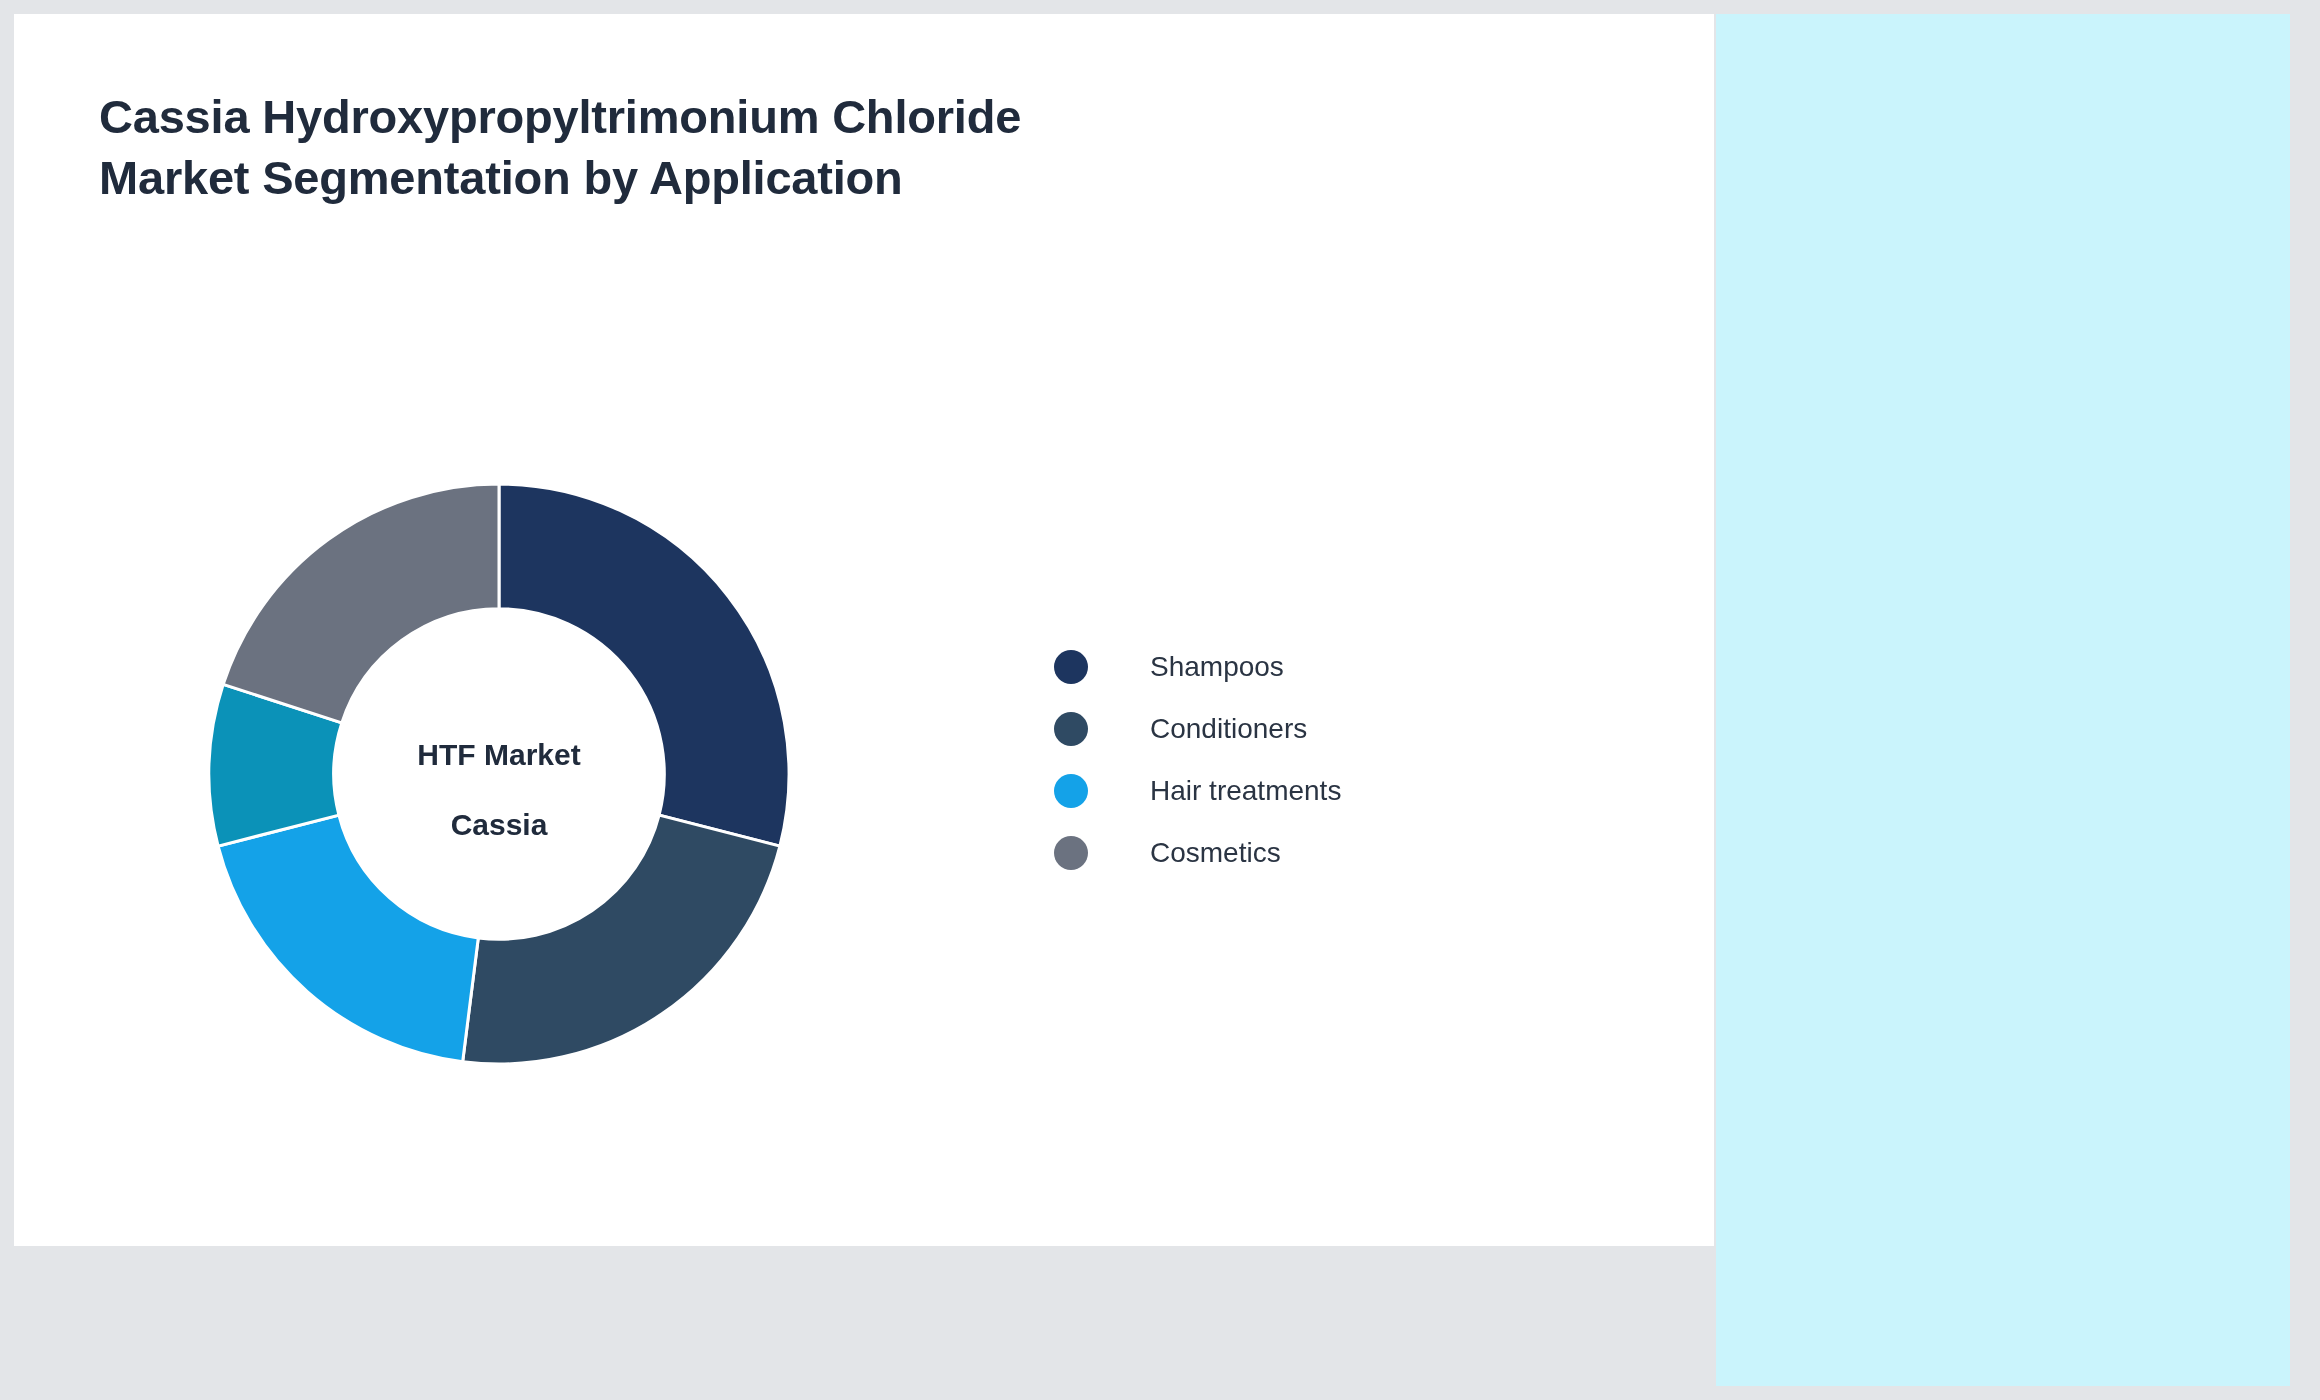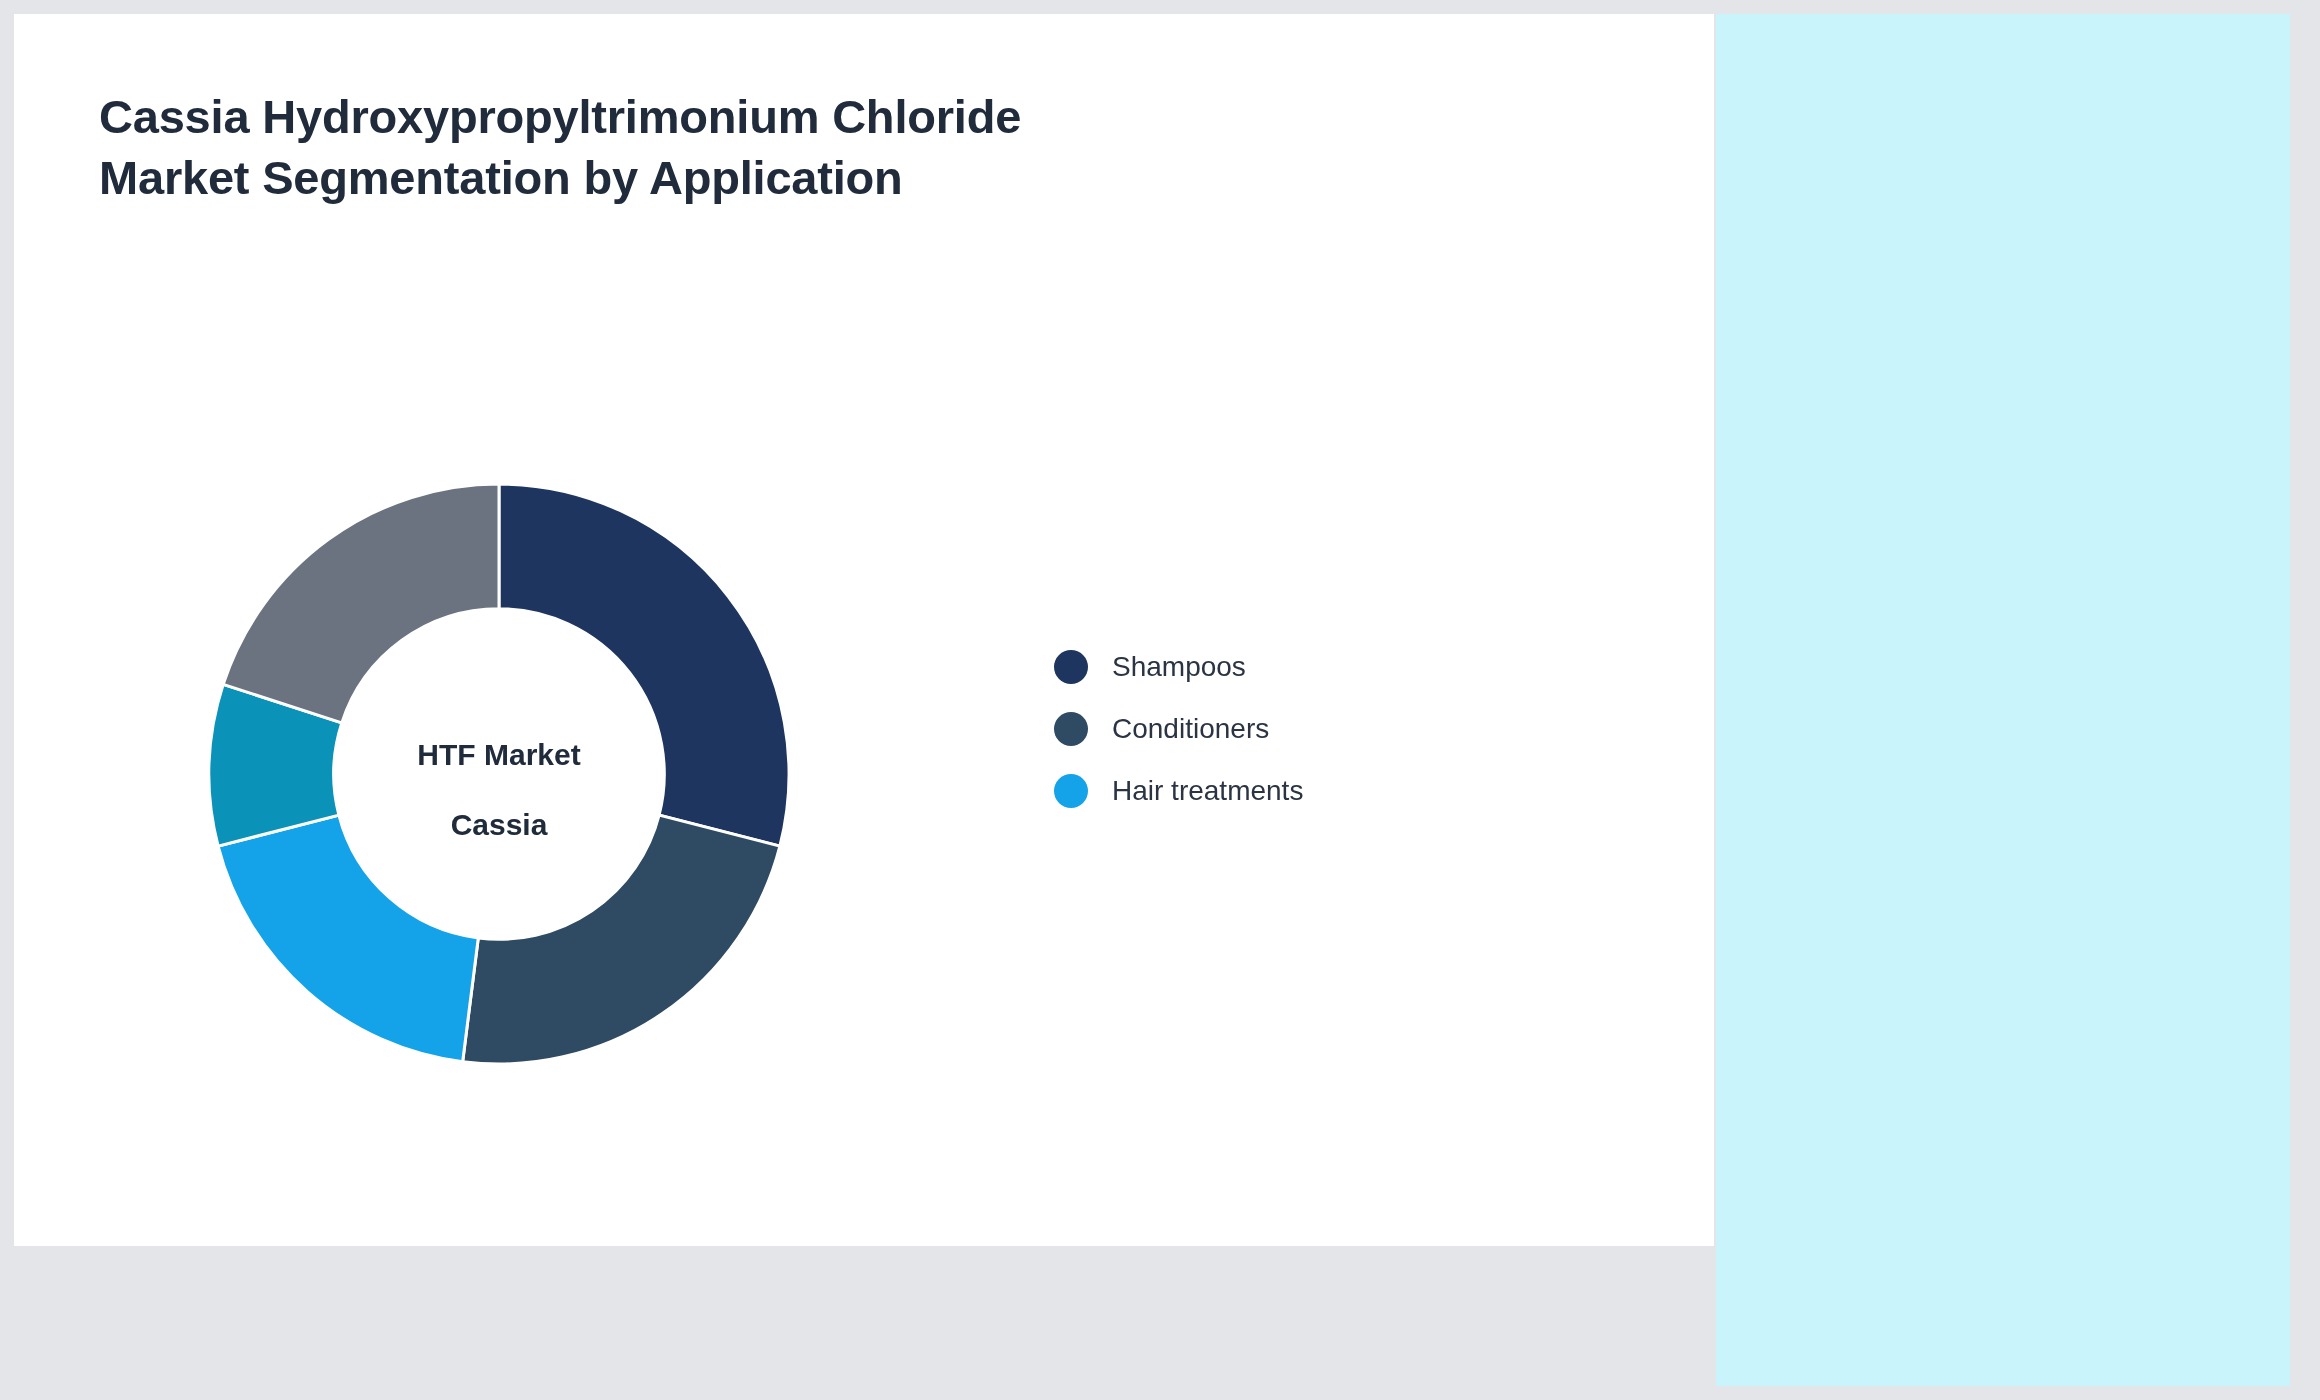--- a/index.html
+++ b/index.html
@@ -49,21 +49,21 @@
   .donut-center-label span{
     font-size:30px;font-weight:bold;color:#202b3c;line-height:1.28;
     text-align:center;display:block;margin-top:32px;
   }
 
   
   .legend{
     position:absolute;left:1040px;top:622px;
   }
   .legend-item{
-    display:flex;align-items:center;height:62px;
+    display:flex;align-items:center;height:62px;gap:38px;
   }
   .legend-swatch{
     width:34px;height:34px;border-radius:50%;
     flex:0 0 34px;margin-right:24px;
   }
   .legend-label{
     font-size:28px;color:#2a3443;white-space:nowrap;
   }
 </style>
 </head>
@@ -97,20 +97,24 @@
           <span class="legend-label">Shampoos</span>
         </div>
         <div class="legend-item">
           <span class="legend-swatch" style="background: rgb(47, 74, 99);"></span>
           <span class="legend-label">Conditioners</span>
         </div>
         <div class="legend-item">
           <span class="legend-swatch" style="background: rgb(20, 162, 232);"></span>
           <span class="legend-label">Hair treatments</span>
         </div>
+        <div class="legend-item">
+          <span class="legend-swatch" style="background: rgb(107, 114, 128);"></span>
+          <span class="legend-label">Cosmetics</span>
+        </div>
       </div>
 
   </div>
 
   <div class="side-panel">
 
     
 
     
 

